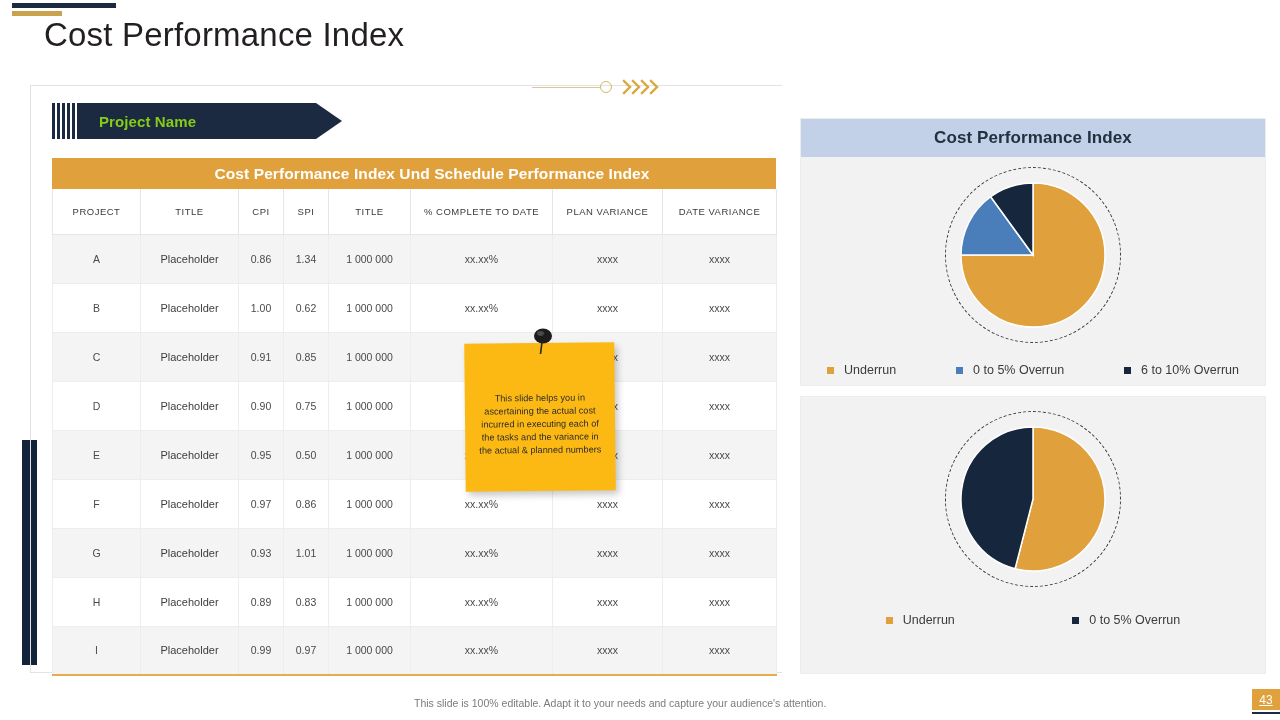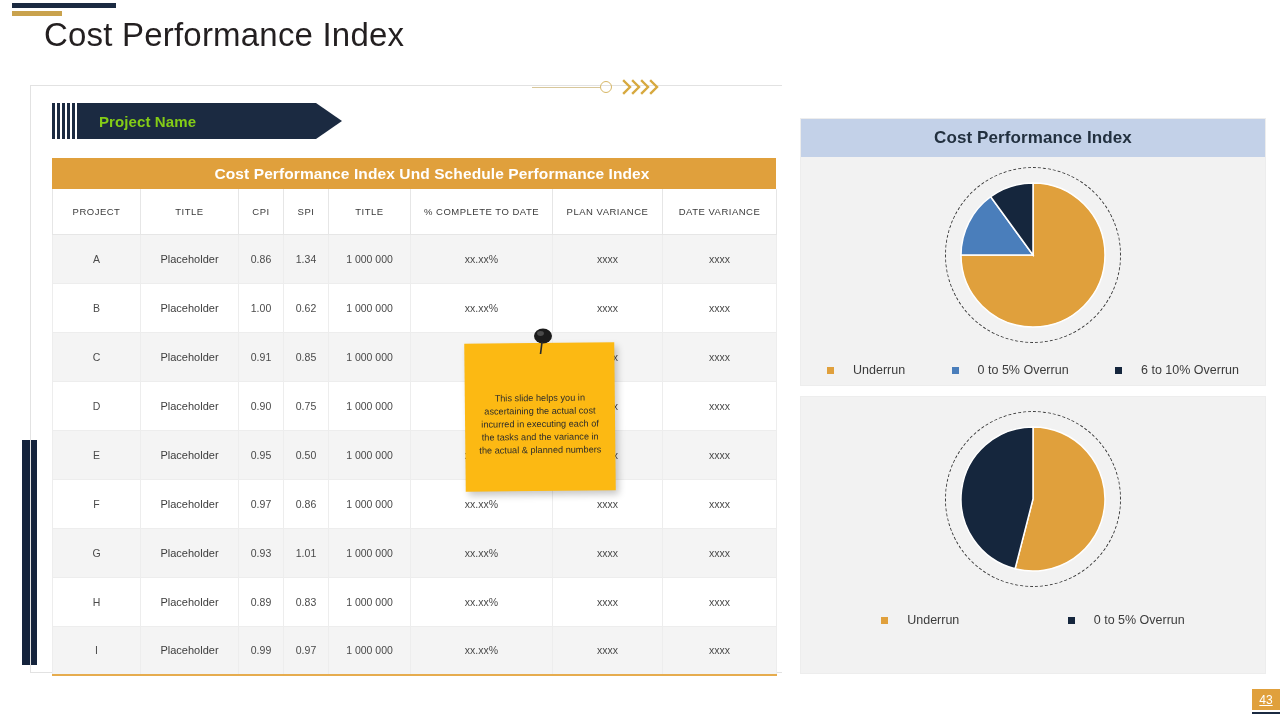--- a/index.html
+++ b/index.html
@@ -143,21 +143,21 @@
     position: absolute; left: 0; top: 0; width: 176px; height: 176px;
     border: 1.5px dashed #3b3b3b; border-radius: 50%;
   }
   .pie-svg { position: absolute; left: 8px; top: 8px; }
   .legend {
     position: absolute; left: 0; right: 0; bottom: 8px;
     display: flex; align-items: center; padding: 0 26px;
   }
   .legend.cpi { justify-content: space-between; }
   .legend.spi { justify-content: space-around; }
-  .leg-item { display: flex; align-items: center; gap: 19px; }
+  .leg-item { display: flex; align-items: center; gap: 10px; }
   .leg-sq { width: 7px; height: 7px; display: inline-block; }
   .leg-lbl { font-size: 12.5px; color: #3b3b3b; }
 
   
   .footer-note {
     position: absolute; left: 402px; top: 697px;
     font-size: 10.5px; color: #7b7b7b;
   }
   .page-badge {
     position: absolute; right: 12px; top: 689px; width: 28px; height: 21px;
@@ -384,16 +384,17 @@
             <span class="leg-lbl">Underrun</span>
           </div>
           <div class="leg-item">
             <span class="leg-sq" style="background: rgb(21, 38, 61);"></span>
             <span class="leg-lbl">0 to 5% Overrun</span>
           </div>
         </div>
     </div>
   </div>
 
+  <div class="footer-note">This slide is 100% editable. Adapt it to your needs and capture your audience's attention.</div>
   <div class="page-badge">43</div>
   <div class="page-underline"></div>
 
 </div>
 
 </body></html>

